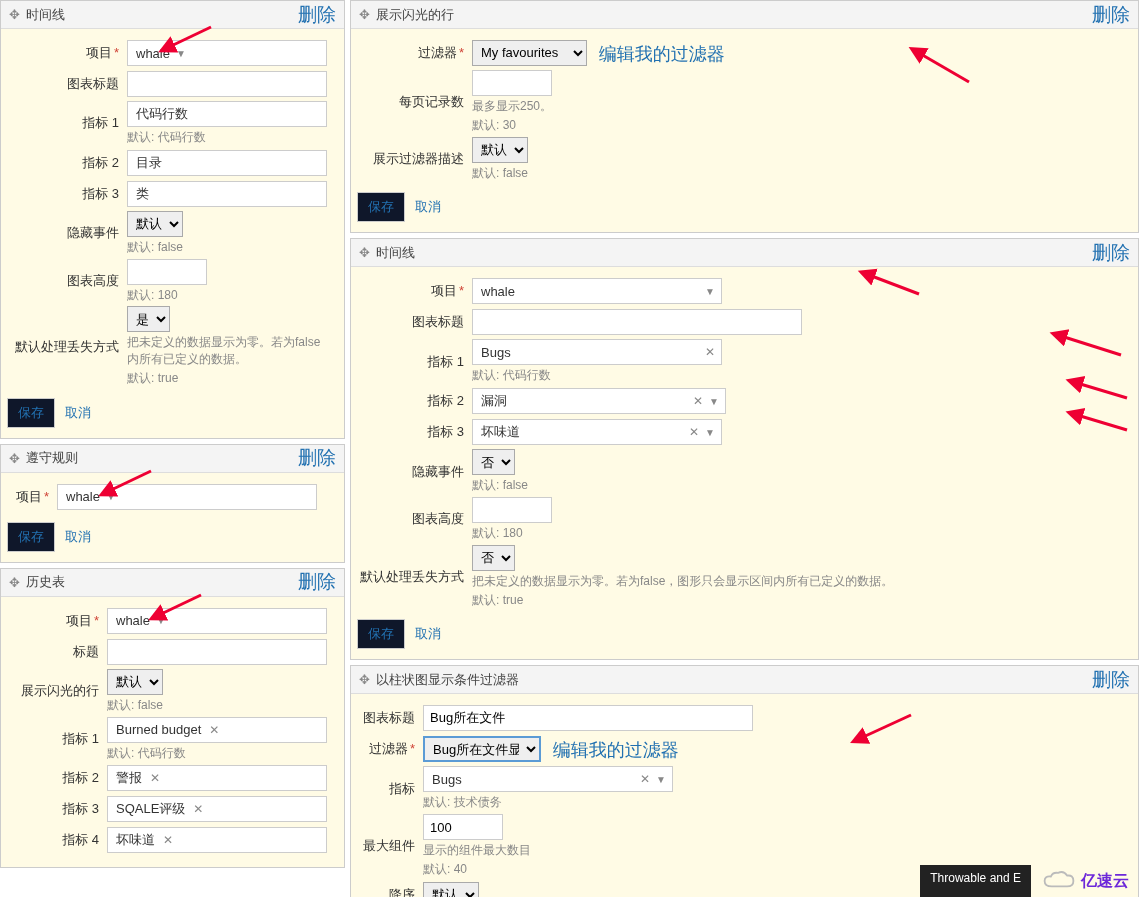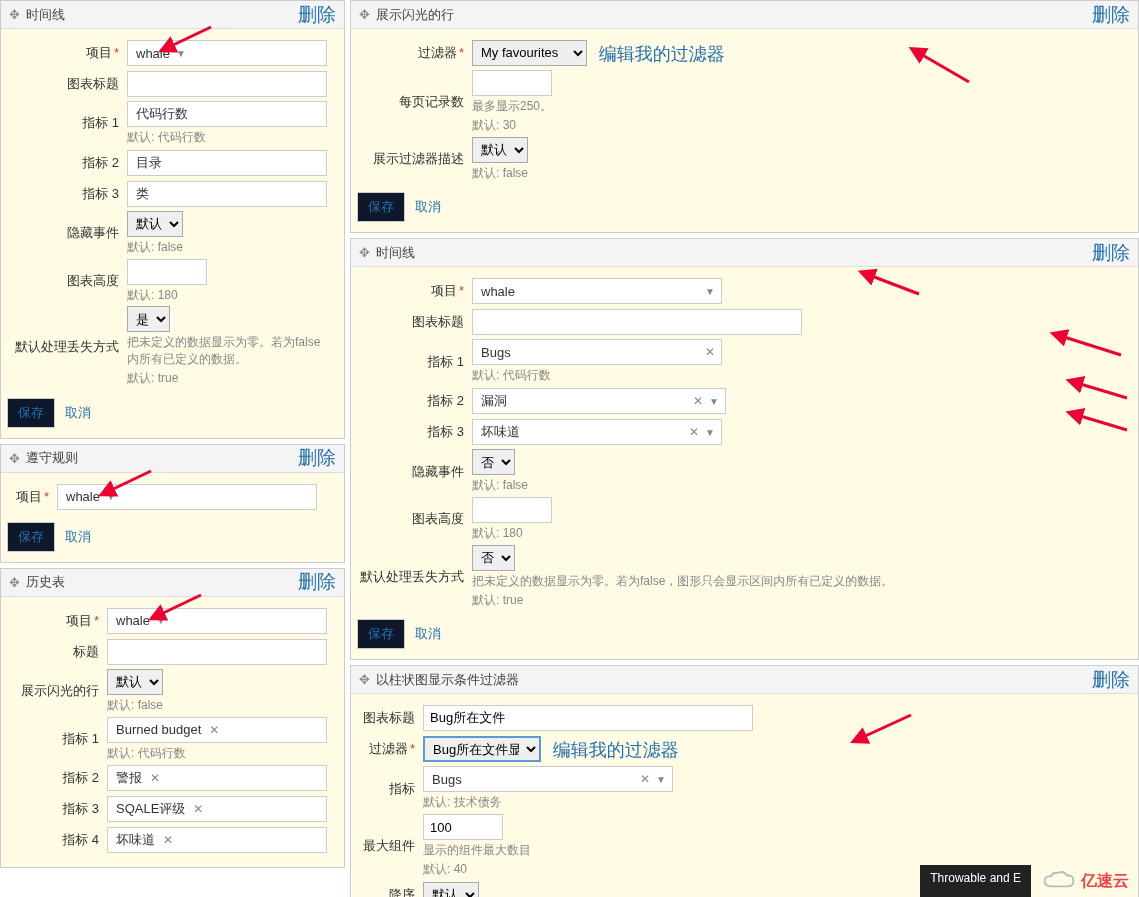--- a/index.html
+++ b/index.html
@@ -42,21 +42,21 @@
 .link-cancel { color: #2271b1; cursor: pointer; padding: 5px 6px; }
 .edit-link { color: #2271b1; margin-left: 8px; font-size: 18px; cursor: pointer; vertical-align: middle; }
 
 .arrow { position: absolute; pointer-events: none; z-index: 5; }
 .arrow svg { overflow: visible; }
 
 .footer-bar { position: fixed; bottom: 0; right: 0; display: flex; }
 .status-pill { background: #222; color: #fff; font-size: 12px; padding: 6px 10px; }
 .watermark { display: flex; align-items: center; gap: 4px; padding: 4px 10px; color: #bbb; }
 .watermark svg { width: 36px; height: 24px; }
-.wm-text { font-size: 16px; color: #ef4444; font-weight: bold; }
+.wm-text { font-size: 16px; color: #6d28d9; font-weight: bold; }
 </style>
 </head>
 <body>
 
 <div class="layout">
 
   <div class="col-left">
 
     <div class="panel">
       <div class="panel-header">

